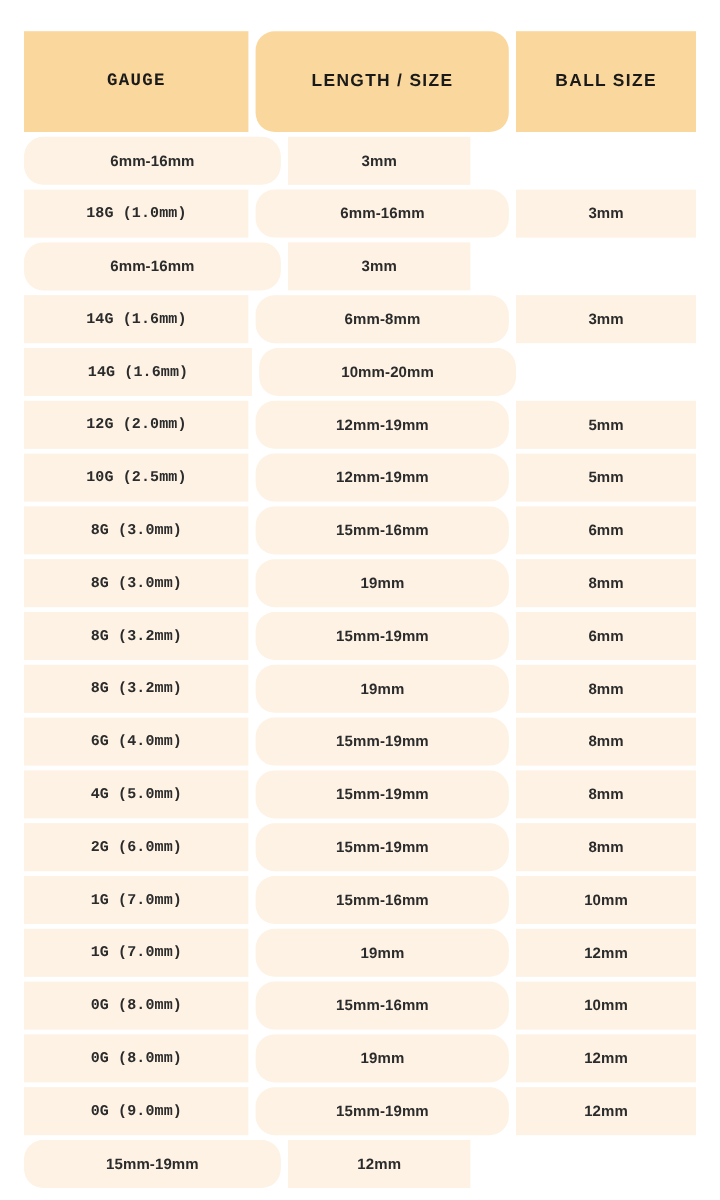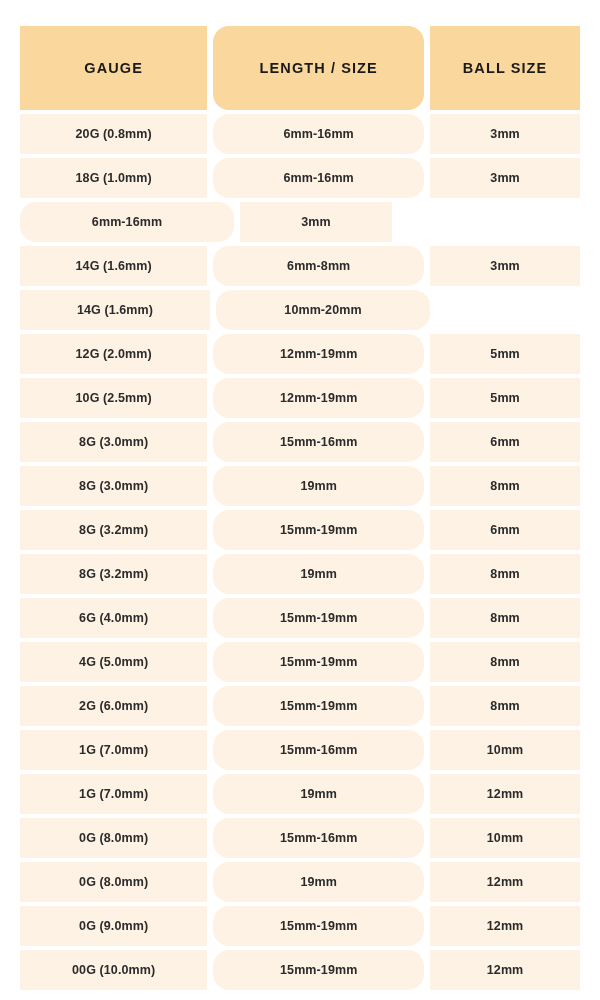--- a/index.html
+++ b/index.html
@@ -29,21 +29,21 @@
     margin-bottom: 4px;
   }
   .cell {
     display: flex;
     align-items: center;
     justify-content: center;
     text-align: center;
     box-sizing: border-box;
     padding: 0 6px;
   }
-  .col-0 { width: 190px; }
+  .col-0 { width: 190px; font-family: Liberation Mono, monospace; }
   .col-1 { width: 214px; border-radius: 16px; }
   .col-2 { width: 152px; }
 
   .header-cell {
     height: 84px;
     background: #fad79c;
     color: #1a1a1a;
     font-size: 14.5px;
     font-weight: bold;
     letter-spacing: 1.1px;
@@ -64,21 +64,20 @@
 <div class="table-wrap">
 
   <div class="row header-row">
     <div class="cell header-cell col-0">GAUGE</div>
     <div class="cell header-cell col-1">LENGTH / SIZE</div>
     <div class="cell header-cell col-2">BALL SIZE</div>
   </div>
 
   <div id="table-body">
       <div class="row">
-        <div class="cell data-cell col-0">20G (0.8mm)</div>
         <div class="cell data-cell col-1">6mm-16mm</div>
         <div class="cell data-cell col-2">3mm</div>
       </div>
       <div class="row">
         <div class="cell data-cell col-0">18G (1.0mm)</div>
         <div class="cell data-cell col-1">6mm-16mm</div>
         <div class="cell data-cell col-2">3mm</div>
       </div>
       <div class="row">
         <div class="cell data-cell col-1">6mm-16mm</div>
@@ -157,19 +156,18 @@
         <div class="cell data-cell col-0">0G (8.0mm)</div>
         <div class="cell data-cell col-1">19mm</div>
         <div class="cell data-cell col-2">12mm</div>
       </div>
       <div class="row">
         <div class="cell data-cell col-0">0G (9.0mm)</div>
         <div class="cell data-cell col-1">15mm-19mm</div>
         <div class="cell data-cell col-2">12mm</div>
       </div>
       <div class="row">
-        <div class="cell data-cell col-0">00G (10.0mm)</div>
         <div class="cell data-cell col-1">15mm-19mm</div>
         <div class="cell data-cell col-2">12mm</div>
       </div>
     </div>
 
 </div>
 
 </body></html>

